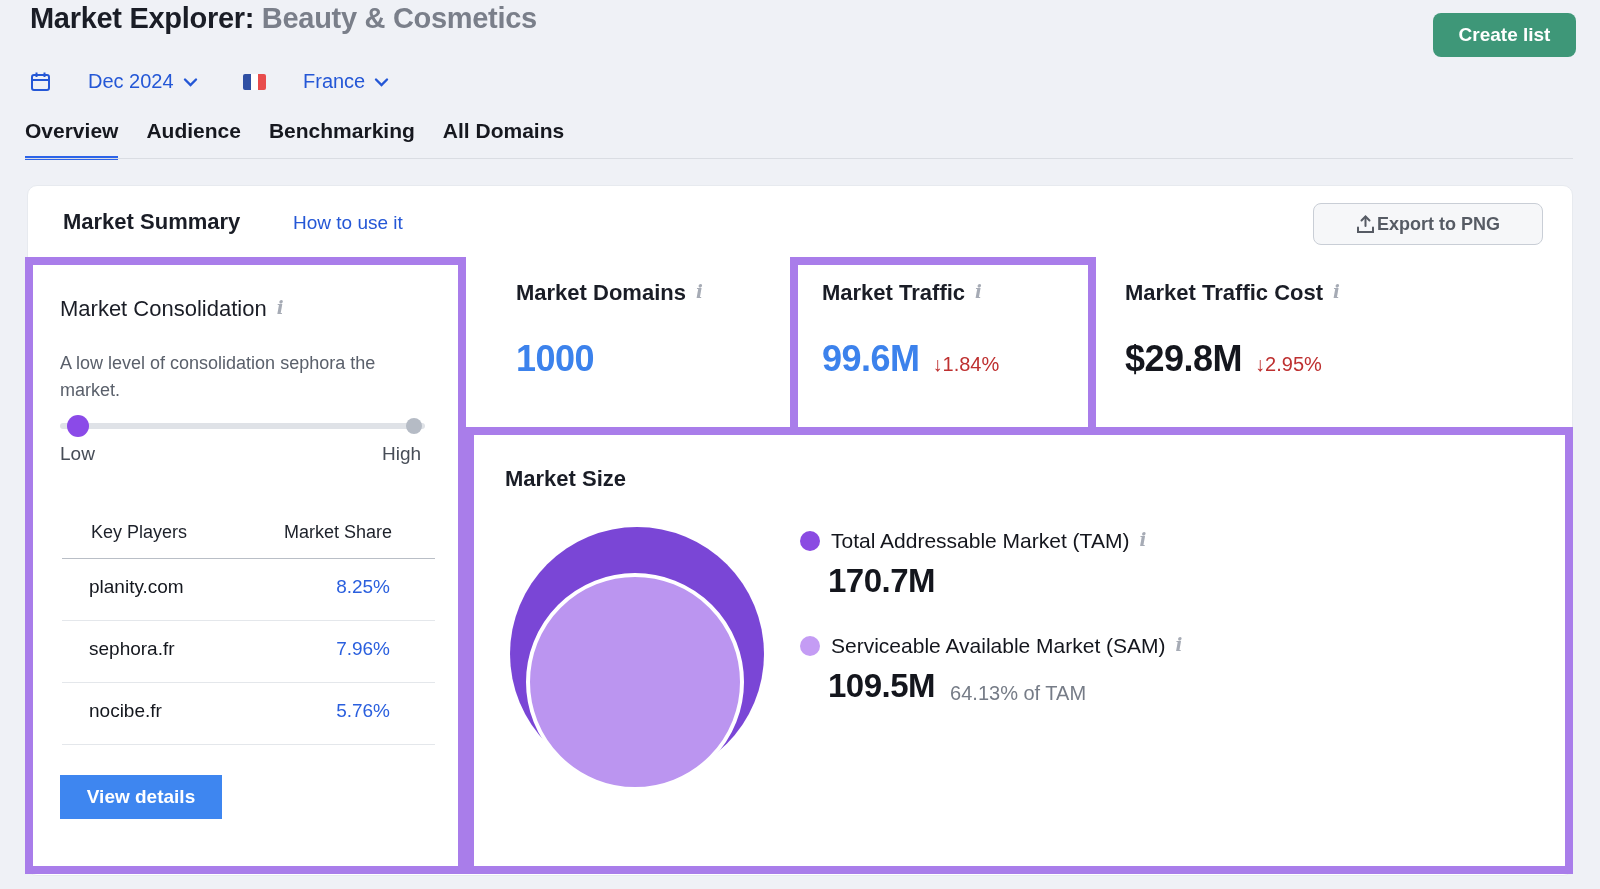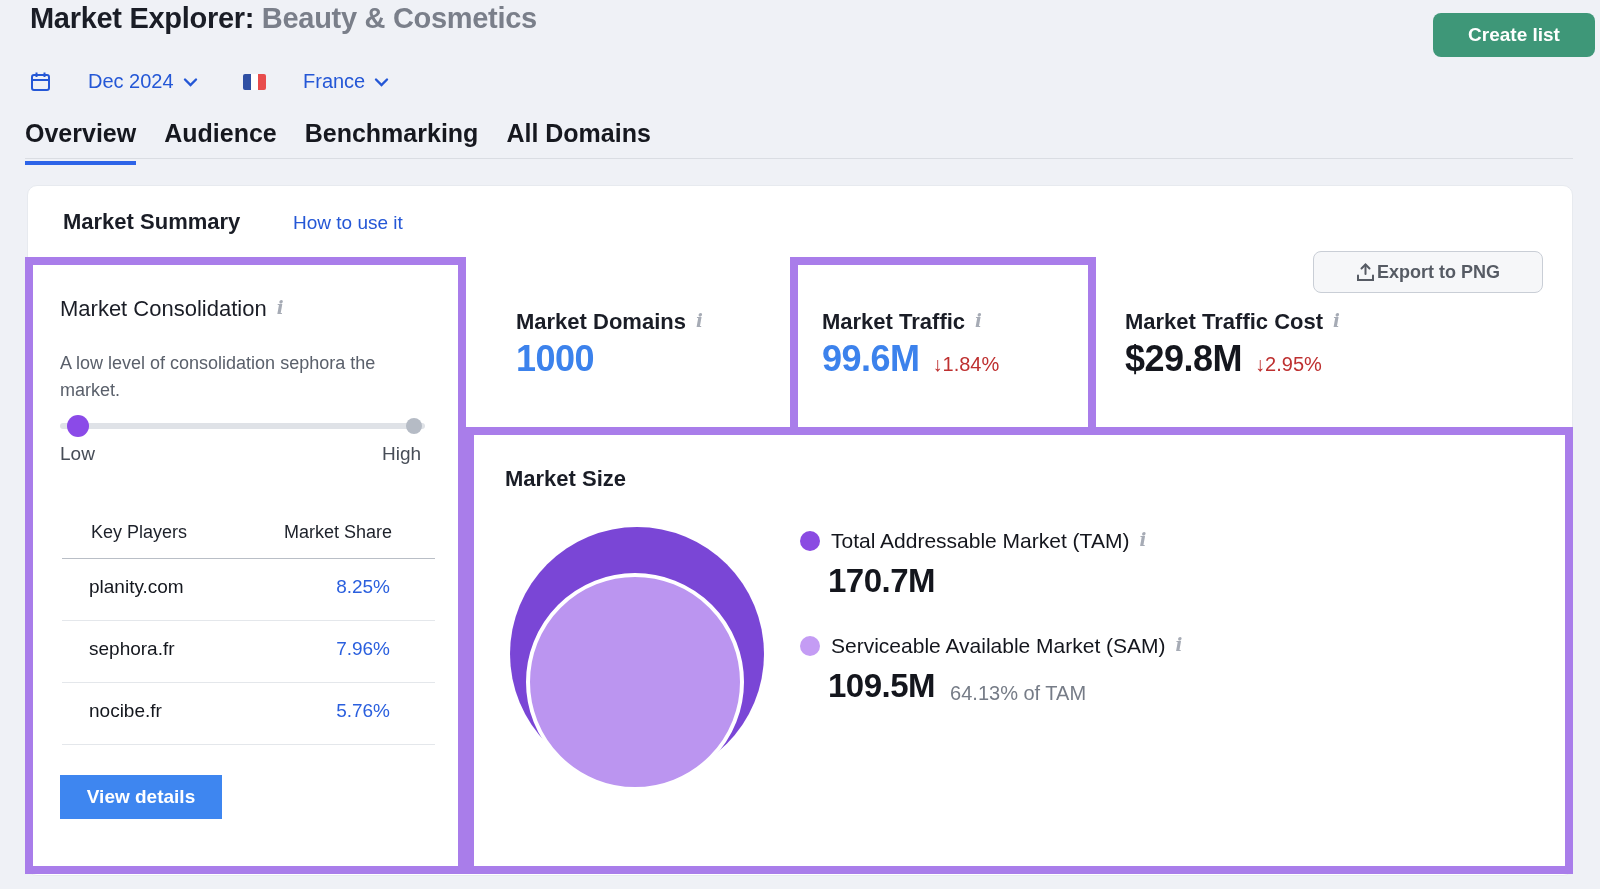--- a/index.html
+++ b/index.html
@@ -10,50 +10,49 @@
     font-family: "Liberation Sans", sans-serif;
     color: #1A1D26;
     overflow: hidden;
   }
   .abs { position: absolute; }
 
   
   .page-title { left:30px; top:2px; font-size:29px; font-weight:700; letter-spacing:-0.3px; }
   .page-title .sub { color:#7A7F8A; }
   .create-list-btn {
-    left:1433px; top:13px; width:162px; height:44px;
+    left:1433px; top:13px; width:143px; height:44px;
     background:#3E9778; color:#fff; border:none; border-radius:8px;
     font-size:19px; font-weight:700; font-family:"Liberation Sans",sans-serif;
     display:flex; align-items:center; justify-content:center; cursor:pointer;
   }
   .filter { top:70px; display:flex; align-items:center; gap:9px; cursor:pointer; }
   .filter-date { left:30px; }
   .filter-country { left:243px; }
   .filter .lbl { font-size:20px; font-weight:500; color:#2457D6;margin-left:28px; }
   .flag {
     width:23px; height:16px; border-radius:2px;
     background:linear-gradient(90deg,#2F4FA3 0 33%,#fff 33% 66%,#E84C4C 66% 100%);
   }
   
   .tabs { left:25px; top:119px; display:flex; gap:28px; }
-  .tab { font-size:25px; font-weight:600; color:#16181F; padding-bottom:13px; cursor:pointer; }
+  .tab { font-size:21px; font-weight:600; color:#16181F; padding-bottom:13px; cursor:pointer; }
   .tab.active { border-bottom:4px solid #2D64E8; }
   .tabs-divider { left:25px; top:158px; width:1548px; height:1px; background:#DADDE3; }
 
   
   .card { left:27px; top:185px; width:1546px; height:691px; background:#fff; border:1px solid #E7EAEF; border-radius:10px; }
   .card-title { left:63px; top:209px; font-size:22px; font-weight:700; }
   .how-link { left:293px; top:212px; font-size:19px; color:#2457D6; text-decoration:none; cursor:pointer; }
   .export-btn {
     left:1313px; top:203px; width:230px; height:42px;
     background:#F6F7F9; border:1px solid #C9CED6; border-radius:8px;
     display:flex; align-items:center; justify-content:center; gap:2px;
     font-size:18px; font-weight:600; color:#565B64; cursor:pointer;
     font-family:"Liberation Sans",sans-serif;
-    margin-top:48px;
   }
 
   .info-icon {
     display:inline-block; color:#A6ABB5; font-family:"DejaVu Serif", serif;
     font-style:italic; font-weight:700; font-size:18px; line-height:1;
     transform:translateY(-2px); margin-left:10px;
   }
   .info-icon::before { content:"i"; }
 
   
@@ -72,21 +71,21 @@
   .kp-domain { font-size:19px; color:#14171E; }
   .kp-share { font-size:19px; color:#2A5FDE; cursor:pointer; }
   .view-details-btn {
     left:60px; top:775px; width:162px; height:44px;
     background:#3E86F0; color:#fff; border:none; border-radius:0;
     font-size:19px; font-weight:600; font-family:"Liberation Sans",sans-serif; cursor:pointer;
     display:flex; align-items:center; justify-content:center;
   }
 
   
-  .metric-label { top:309px; font-size:22px; font-weight:700; white-space:nowrap; }
+  .metric-label { top:280px; font-size:22px; font-weight:700; white-space:nowrap; }
   .metric-value-row { top:338px; display:flex; align-items:baseline; gap:13px; white-space:nowrap; }
   .metric-value { font-size:36px; font-weight:700; letter-spacing:-0.5px; }
   .metric-change { font-size:20px; font-weight:500; color:#BE3030; }
   .val-blue { color:#3C82EC; }
   .val-dark { color:#14161D; }
 
   
   .size-title { left:505px; top:466px; font-size:22px; font-weight:700; }
   .circle-tam { left:510px; top:527px; width:254px; height:254px; border-radius:50%; background:#7A46D6; }
   .circle-sam { left:526px; top:573px; width:218px; height:218px; border-radius:50%; background:#BB95F0; border:4px solid #fff; }

